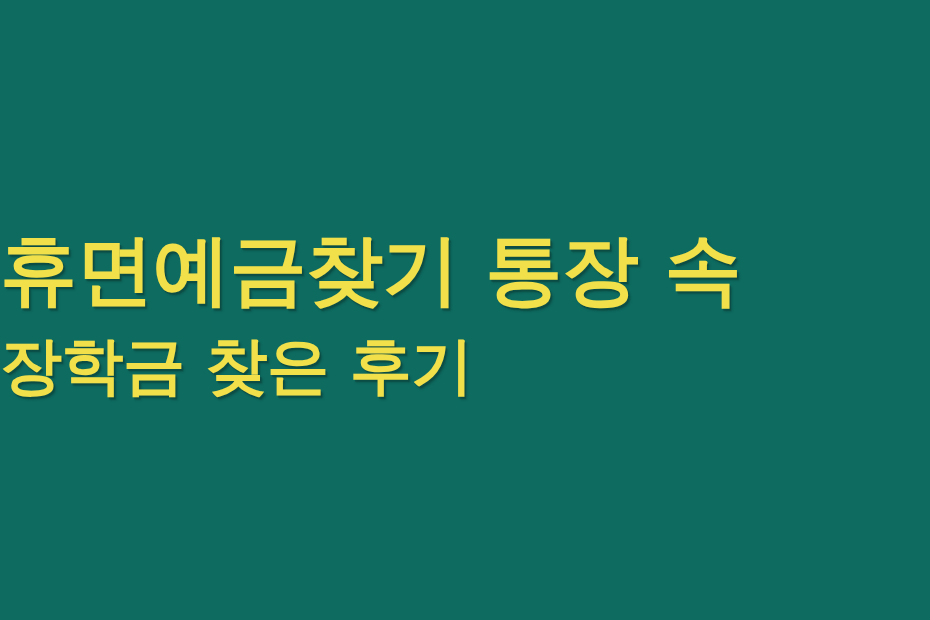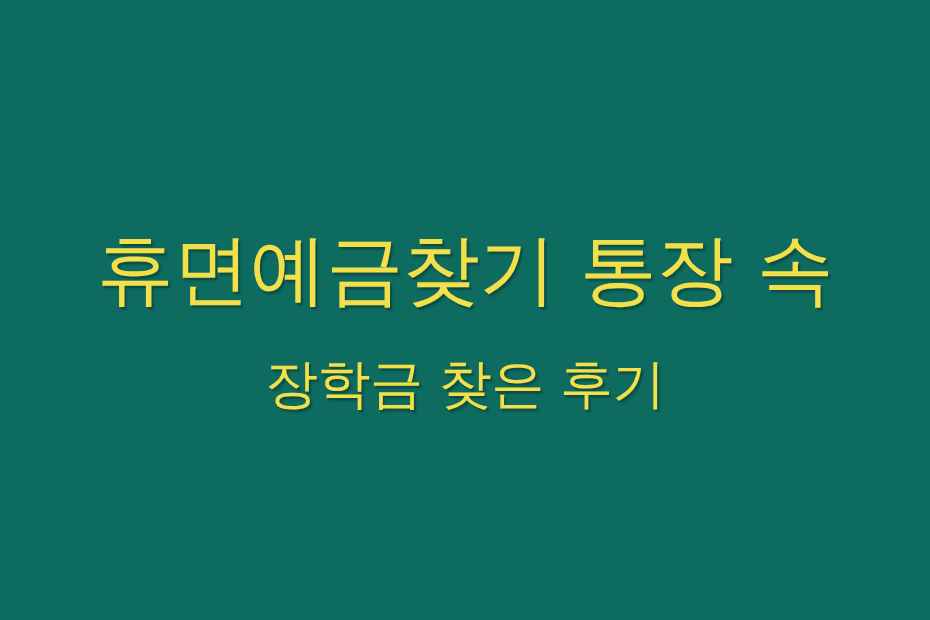--- a/index.html
+++ b/index.html
@@ -34,41 +34,41 @@
     display: flex;
     flex-direction: column;
     align-items: center;
     justify-content: flex-start;
     width: 930px;
   }
 
   .title-line {
     display: block;
     width: 100%;
-    text-align: center;
+    text-align: left;
     color: #F2E04A;
     font-family: "DejaVu Sans", "Liberation Sans", sans-serif;
-    font-weight: 400;
+    font-weight: 700;
     font-size: 76px;
     line-height: 96px;
     letter-spacing: -0.5px;
     white-space: nowrap;
     text-rendering: optimizeLegibility;
     text-shadow:
        1.5px 1.5px 0 rgba(12, 70, 62, 0.55),
        2.5px 2.5px 2px rgba(8, 52, 46, 0.35);
   }
 
   .title-line.line-1 {
     font-size: 77px;
   }
 
   .title-line.line-2 {
-    font-size: 53px;
-    margin-top: 18px;
+    font-size: 62px;
+    margin-top: 0;
   }
 </style>
 </head>
 <body>
 
 <div id="card">
 
   <div id="title-block">
 
     <span class="title-line line-1">휴면예금찾기 통장 속</span>

